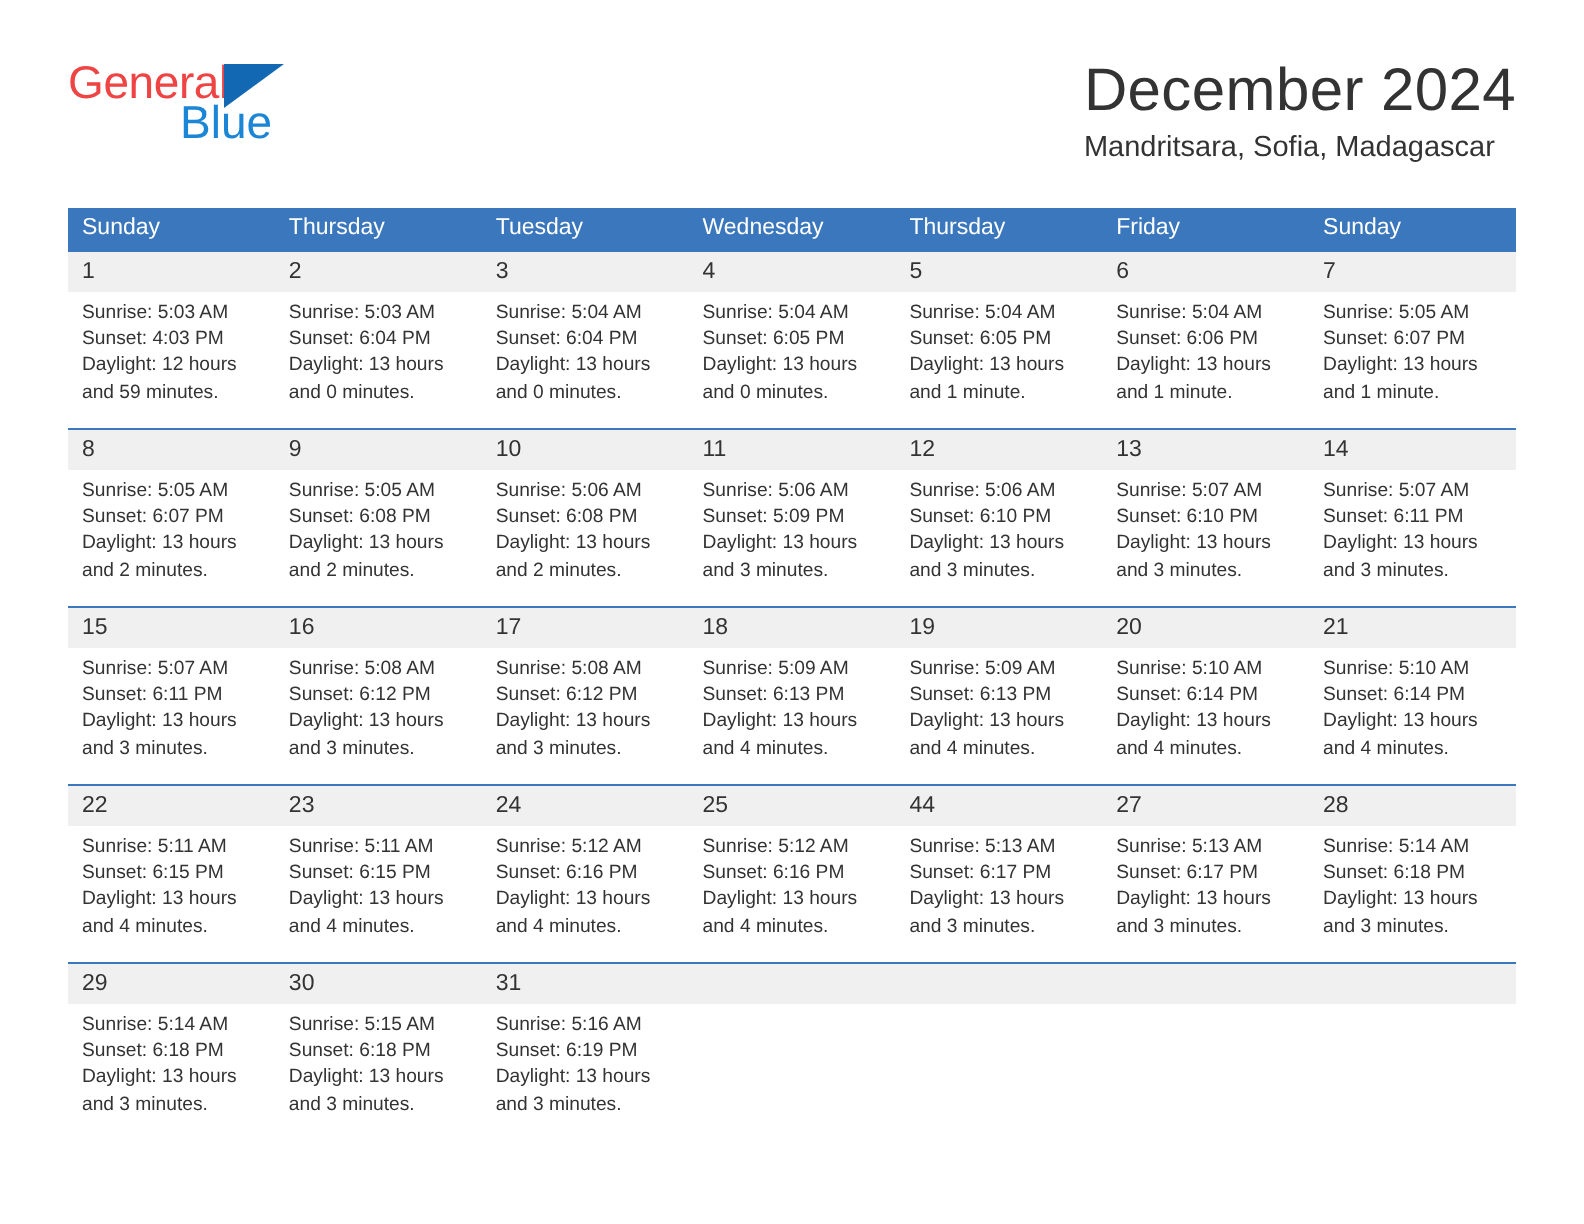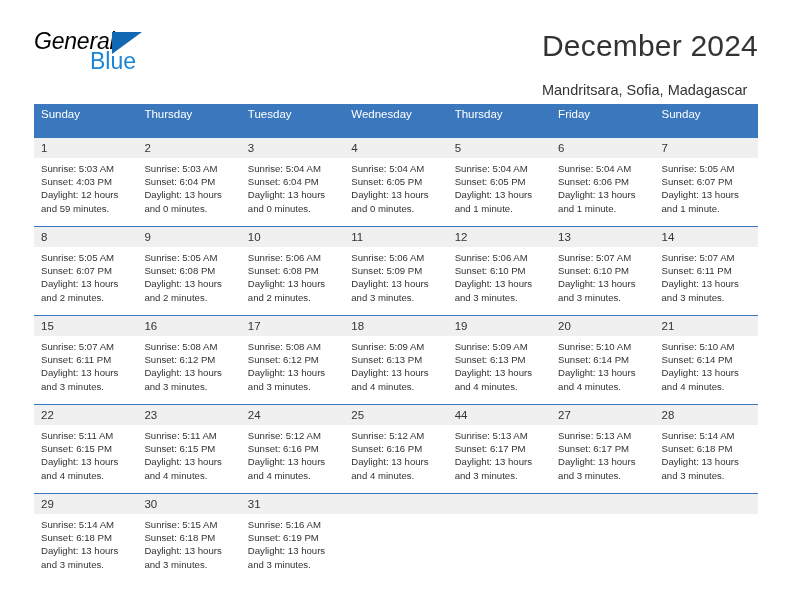--- a/index.html
+++ b/index.html
@@ -31,25 +31,24 @@
   .logo {
     position: absolute;
     left: 0;
     top: 0;
     width: 220px;
     height: 60px;
     user-select: none;
   }
   .logo-general {
     font-size: 23px;
-    color: #000000;
+    color: #ef4444;
     letter-spacing: -0.2px;
     line-height: 26px;
     display: inline-block;
-    font-style: italic;
   }
   .logo-triangle {
     display: inline-block;
     width: 0;
     height: 0;
     border-left: 30px solid #1268b3;
     border-bottom: 22px solid transparent;
     vertical-align: -5px;
     margin-left: -2px;
   }
@@ -72,40 +71,40 @@
     color: #333333;
     font-weight: normal;
     line-height: 36px;
     margin: 0;
     letter-spacing: 0.2px;
   }
   .cal-subtitle {
     font-size: 14.5px;
     color: #333333;
     line-height: 20px;
-    margin: 16px 0 0 0;
+    margin: 0 0 0 0;
     font-weight: normal;
   }
 
   
   .calendar {
     position: absolute;
     left: 34px;
     top: 104px;
     width: 724px;
     border-collapse: collapse;
     table-layout: fixed;
   }
   .calendar th {
     background: #3b77bc;
     color: #ffffff;
     font-size: 11.5px;
     font-weight: normal;
     text-align: left;
-    padding: 4px 0 16px 7px;
+    padding: 4px 0 4px 7px;
     height: 13px;
     line-height: 13px;
   }
   .calendar td {
     vertical-align: top;
     padding: 0;
     border-top: 1px solid #3b77bc;
     width: 103.4px;
     height: 88px;
   }

